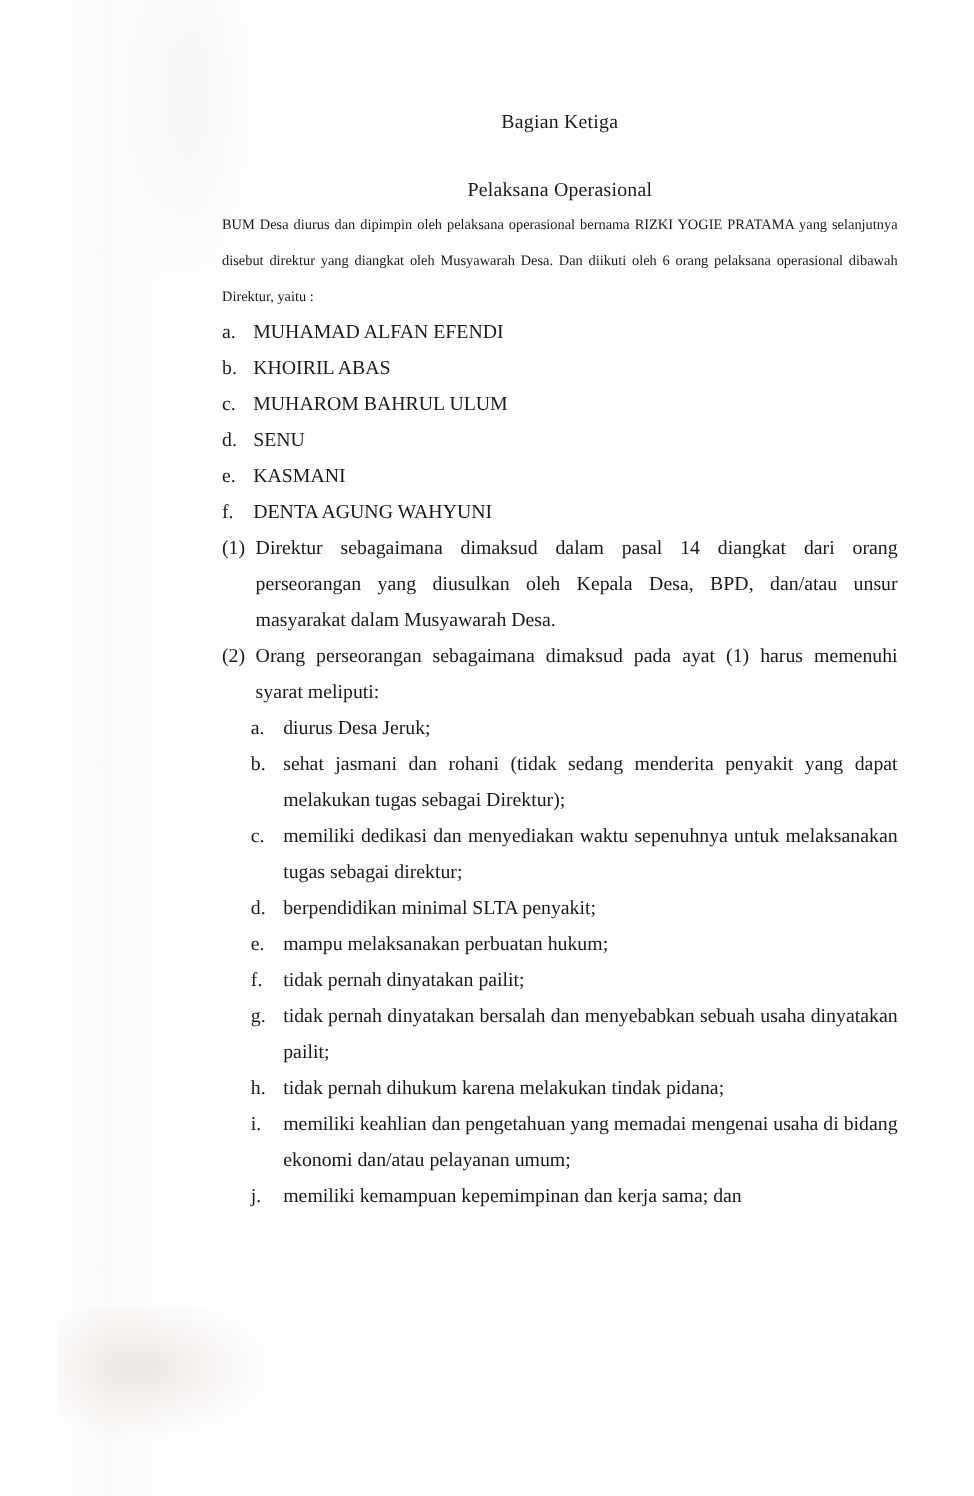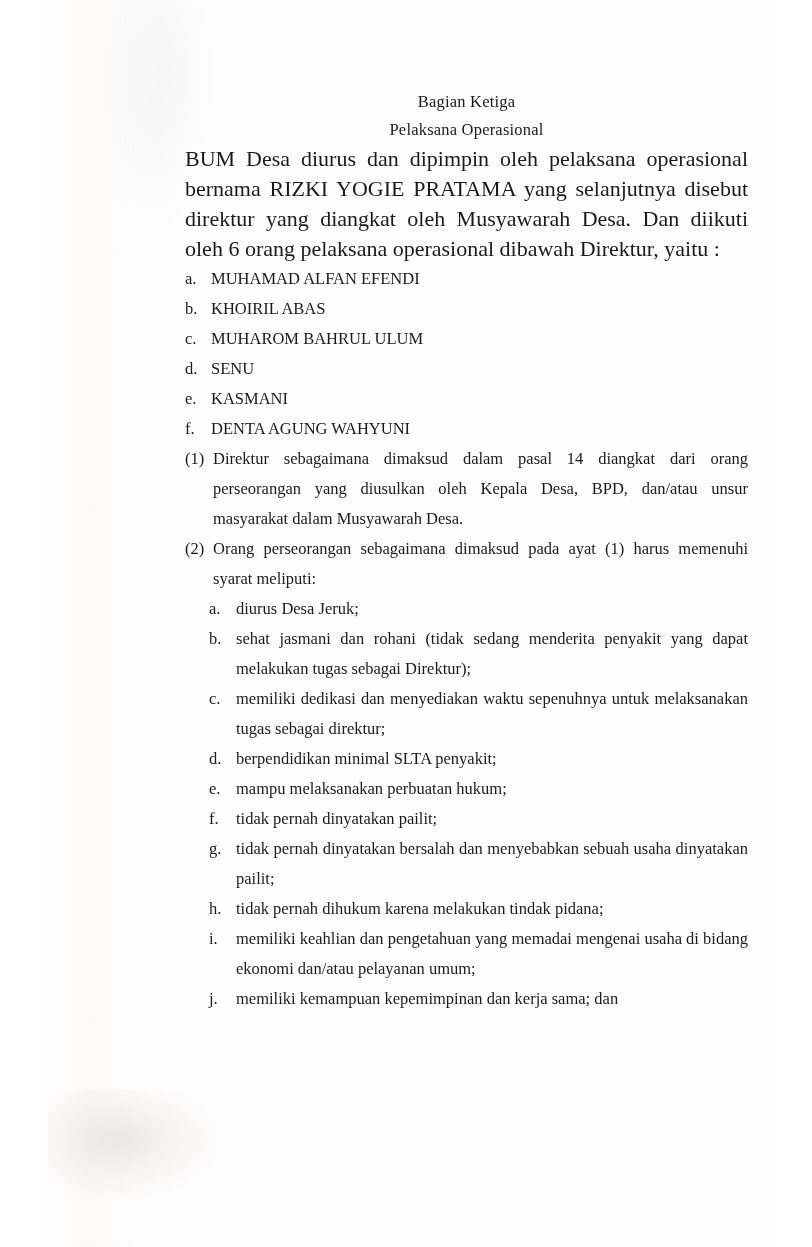--- a/index.html
+++ b/index.html
@@ -54,37 +54,38 @@
     text-align: center;
     font-size: 16.5px;
     line-height: 28px;
     letter-spacing: 0.2px;
   }
   .section-heading {
     margin-bottom: 0;
   }
   .section-subheading {
     margin-bottom: 0;
+    margin-top: 28px;
   }
   .pasal-heading {
     text-align: center;
     font-size: 16.5px;
     line-height: 28px;
     margin-top: 26px;
     margin-bottom: 4px;
   }
   .pasal-heading.second {
     margin-top: 44px;
   }
 
   
   .body-par {
     text-align: justify;
     text-justify: inter-word;
-    font-size: 22px;
+    font-size: 12px;
     line-height: 30px;
     margin: 0;
   }
 
   
   .name-list {
     margin: 0;
     padding: 0;
     list-style: none;
   }

